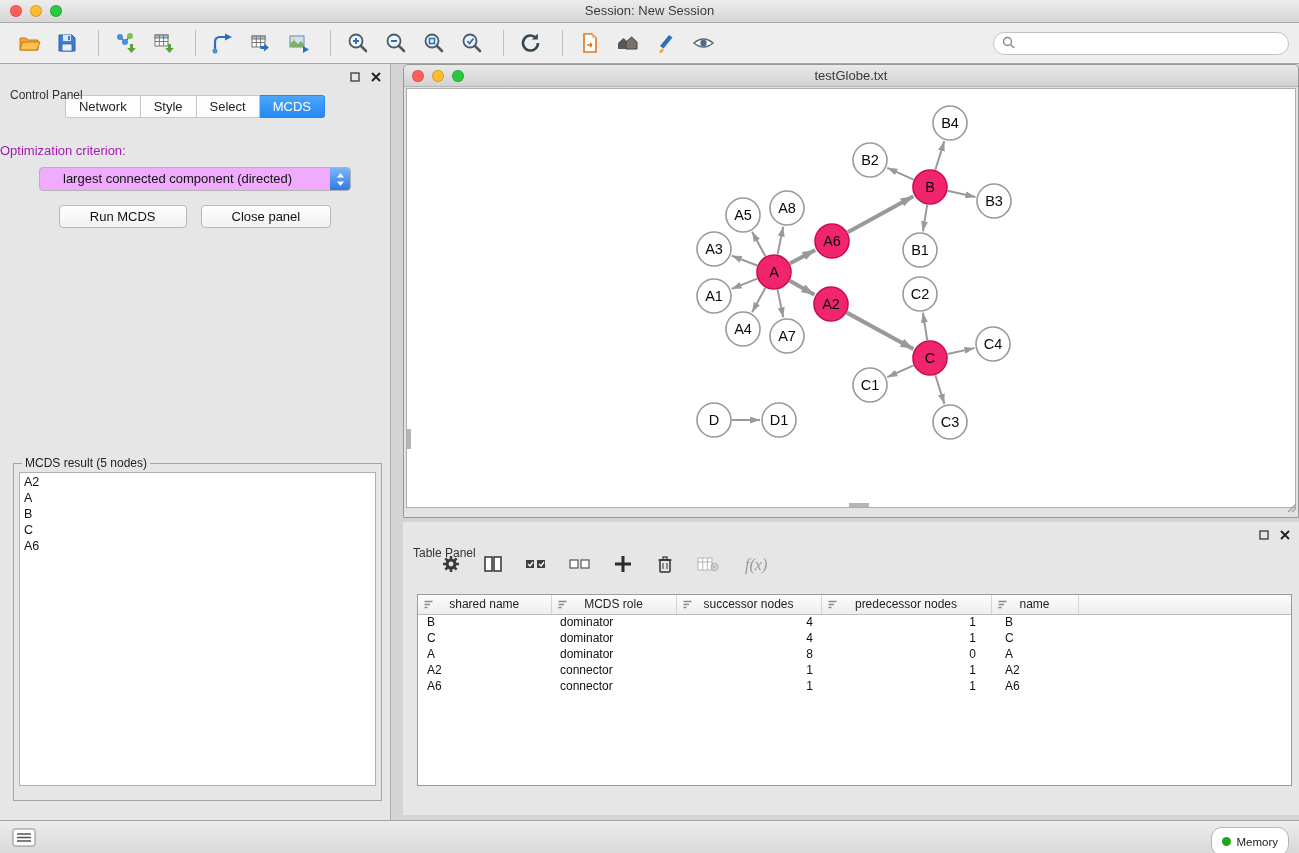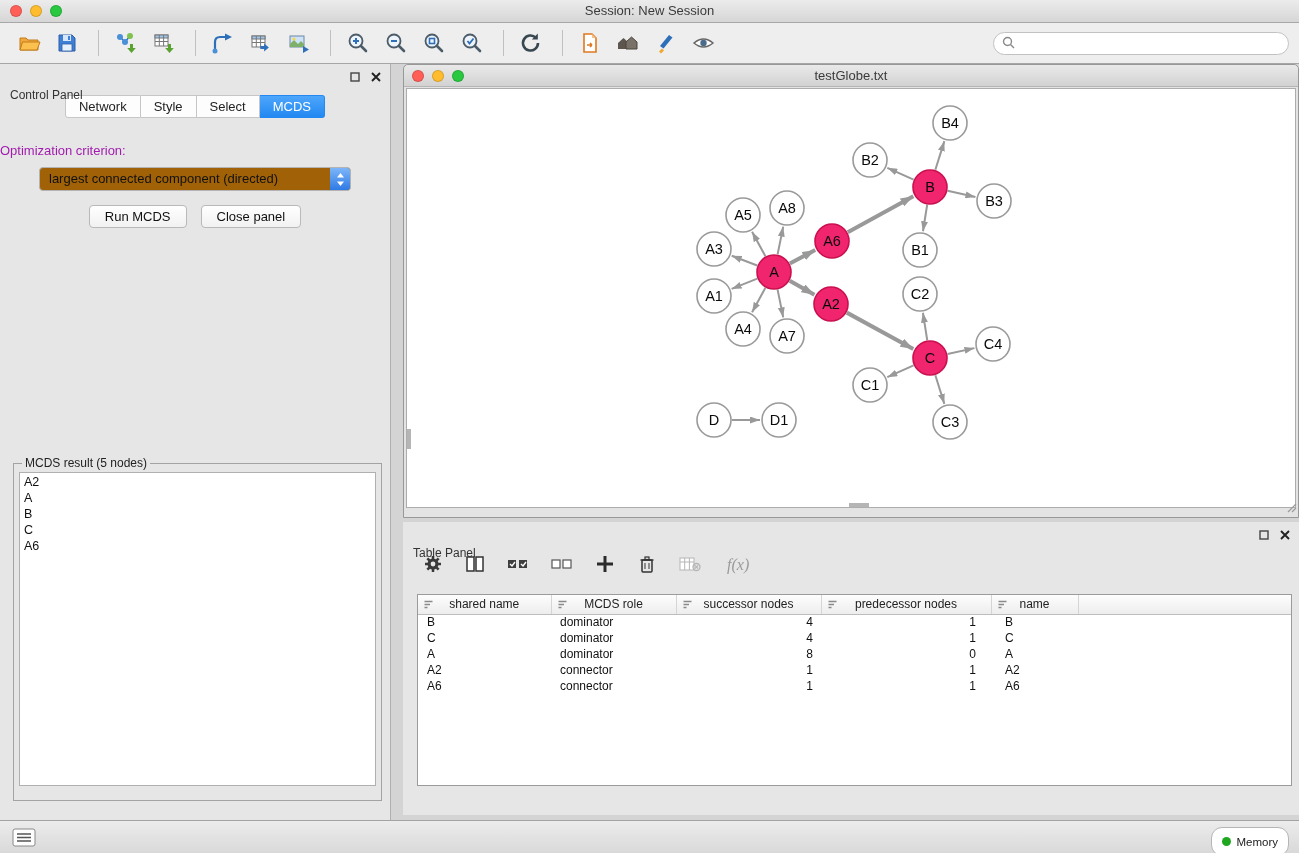--- a/index.html
+++ b/index.html
@@ -33,27 +33,27 @@
   .panel-title { position:absolute; left:10px; top:24px; font-size:12px; color:#333; }
   .panel-header-icons { position:absolute; right:8px; top:7px; display:flex; gap:9px; align-items:center; }
   .win-btn { width:12px; height:12px; display:flex; align-items:center; justify-content:center; }
   .cp-tabs { display:flex; justify-content:center; margin-top:5px; }
   .cp-tab { padding:3px 13px; font-size:13px; background:#fdfdfd; border:1px solid #c6c6c6;
             border-left:none; color:#222; }
   .cp-tab:first-child { border-left:1px solid #c6c6c6; border-radius:3px 0 0 3px; }
   .cp-tab:last-child { border-radius:0 3px 3px 0; }
   .cp-tab.active { background:linear-gradient(#4da6fb,#2388f2); border-color:#2388f2; color:#fff; }
   .opt-label { text-align:left; margin-top:25px; font-size:13px; color:#a21caf; }
-  .dropdown { margin:9px auto 0; width:312px; height:24px; position:relative; background:#a16207;
-              border:1px solid #b3b3b3; border-radius:4px; line-height:22px; padding-left:9px;
+  .dropdown { margin:9px auto 0; width:312px; height:24px; position:relative; background:#f0abfc;
+              border:1px solid #b3b3b3; border-radius:4px; line-height:22px; padding-left:23px;
               font-size:13px; color:#111; }
   .dd-stepper { position:absolute; right:0; top:0; width:20px; height:22px; border-radius:0 3px 3px 0;
                 background:linear-gradient(#7db6f9,#2f7ae5); display:flex; align-items:center; justify-content:center; }
   .btn-row { display:flex; justify-content:center; gap:14px; margin-top:14px; }
-  .btn { padding:3px 15px; background:linear-gradient(#ffffff,#f1f1f1); border:1px solid #b9b9b9;
+  .btn { padding:3px 30px; background:linear-gradient(#ffffff,#f1f1f1); border:1px solid #b9b9b9;
          border-radius:4px; font-size:13px; color:#111; }
   .result-fieldset { position:absolute; left:13px; top:392px; width:369px; height:345px;
                      border:1px solid #a3a3a3; padding:2px 5px 5px 5px; }
   .result-fieldset legend { font-size:12px; padding:0 3px; margin-left:3px; color:#222; }
   .result-box { background:#fff; border:1px solid #b0b0b0; height:314px; padding:1px 4px;
                 overflow:hidden; font-size:12.5px; line-height:16px; color:#111; }
 
   
   .network-window { position:absolute; left:403px; top:64px; width:896px; height:454px;
                     background:#e3e3e3; border:1px solid #989898; border-radius:5px 5px 0 0; }
@@ -64,21 +64,21 @@
   .nw-canvas { position:absolute; top:23px; left:2px; right:2px; bottom:9px; background:#ffffff;
                border:1px solid #adadad; overflow:hidden; }
   .net-svg text { font-family:"Liberation Sans","DejaVu Sans",sans-serif; }
   .v-nub { position:absolute; left:0; top:340px; width:4px; height:20px; background:#b5b5b5; }
   .h-nub { position:absolute; left:442px; bottom:0; width:20px; height:4px; background:#b5b5b5; }
   .resize-grip { position:absolute; right:1px; bottom:1px; }
 
   
   .table-panel { position:absolute; left:403px; top:522px; width:896px; height:293px; background:#e6e6e6; }
   .tp-header { height:24px; position:relative; }
-  .tp-toolbar { height:38px; display:flex; align-items:center; padding-left:20px; gap:22px; }
+  .tp-toolbar { height:38px; display:flex; align-items:center; padding-left:38px; gap:22px; }
   .fx-label { font-family:"Liberation Serif","DejaVu Serif",serif; font-style:italic; color:#9a9a9a;
               font-size:16px; margin-left:4px; }
   .tp-table-wrap { position:absolute; left:14px; top:72px; width:875px; height:192px; background:#fff;
                    border:1px solid #9b9b9b; overflow:hidden; }
   table.node-table { border-collapse:collapse; table-layout:fixed; width:875px; font-size:12px; }
   .node-table th { height:19px; background:linear-gradient(#fdfdfd,#ededed); border-right:1px solid #d5d5d5;
                    border-bottom:1px solid #bdbdbd; font-weight:normal; position:relative; color:#222; }
   .node-table th.filler { border-right:none; }
   .node-table th .sort-ic { position:absolute; left:5px; top:4px; }
   .node-table th .th-label { display:block; text-align:center; font-size:12px; }

